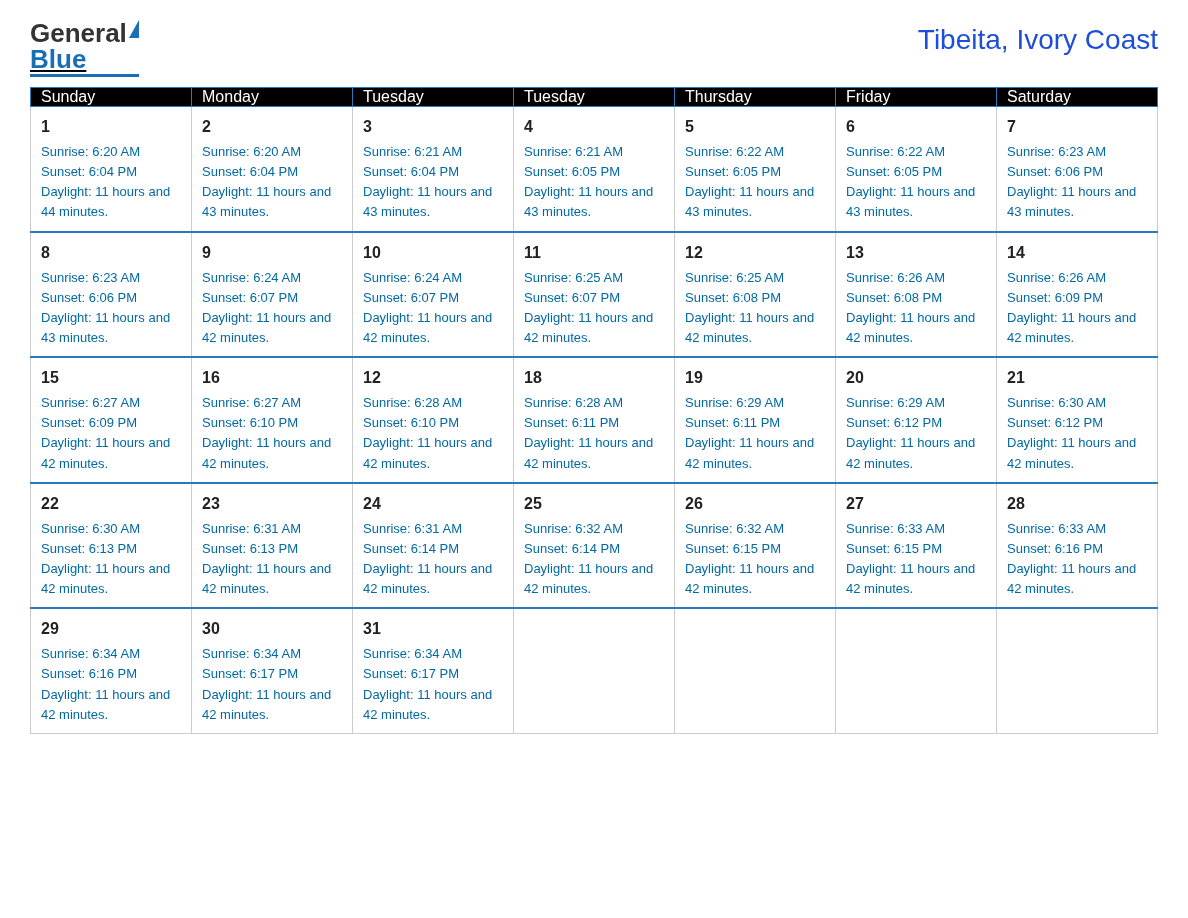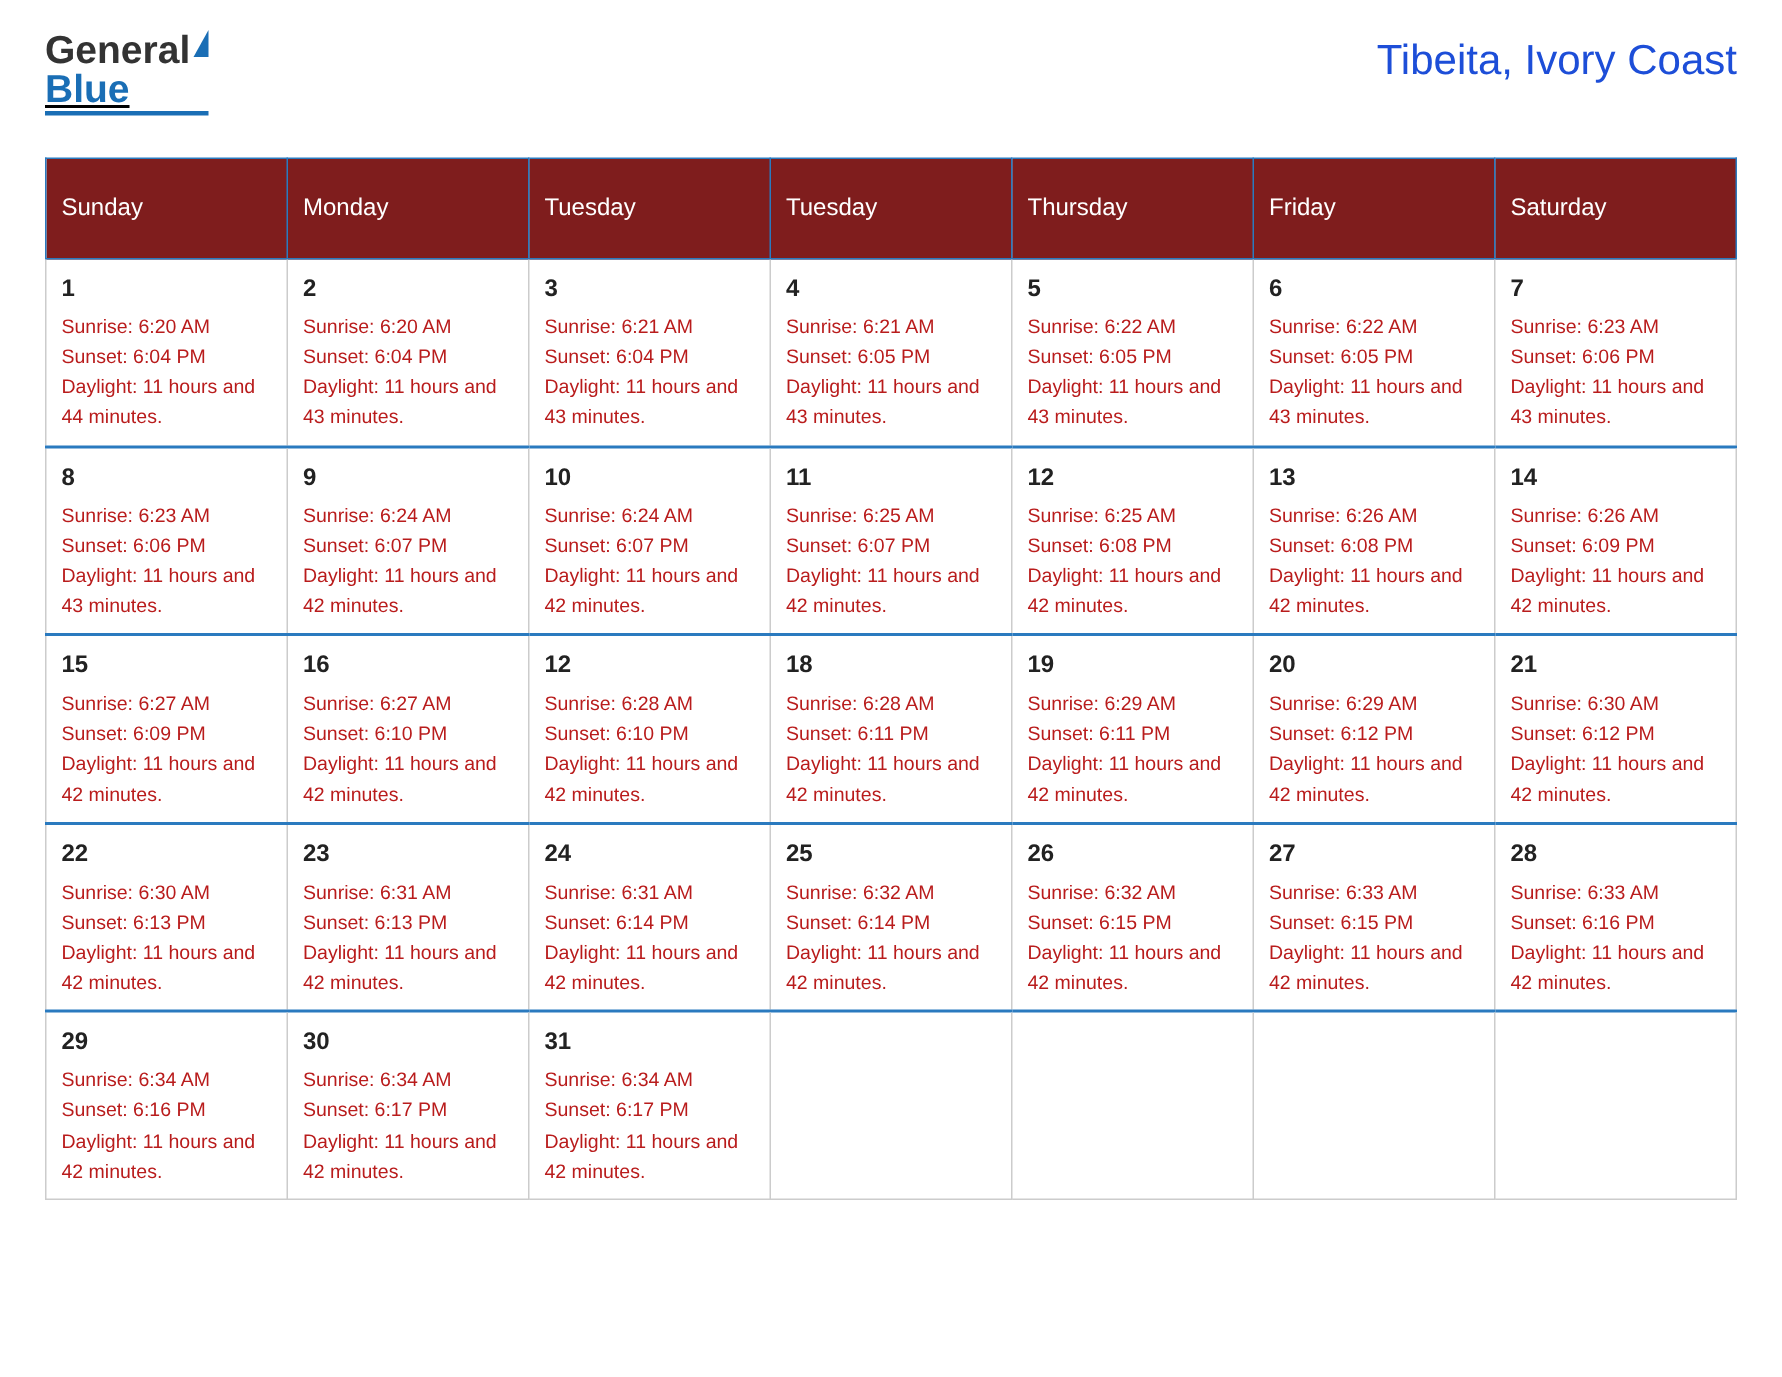--- a/index.html
+++ b/index.html
@@ -7,21 +7,21 @@
       font-family: Arial, sans-serif;
       background: #fff;
       padding: 20px 30px;
       width: 1188px;
       min-height: 918px;
     }
     .header-area {
       display: flex;
       justify-content: space-between;
       align-items: flex-start;
-      margin-bottom: 28px;
+      margin-bottom: 10px;
     }
     .logo {
       display: flex;
       flex-direction: column;
       align-items: flex-start;
     }
     .logo-text-general {
       font-size: 26px;
       font-weight: bold;
       color: #333;
@@ -63,25 +63,25 @@
       font-size: 28px;
       color: #1d4ed8;
       margin-top: 4px;
     }
     .calendar-table {
       width: 100%;
       border-collapse: collapse;
       border: 1px solid #aaa;
     }
     .calendar-table th {
-      background: #7f1d1d;
+      background: #000000;
       color: #fff;
       font-size: 16px;
       font-weight: normal;
-      padding: 24px 10px;
+      padding: 0 10px;
       text-align: left;
       border: 1px solid #2a7abf;
     }
     .calendar-table td {
       vertical-align: top;
       padding: 8px 10px;
       border: 1px solid #ccc;
       width: 14.28%;
       font-size: 13px;
       color: #333;
@@ -90,21 +90,21 @@
     }
     .day-number {
       font-size: 16px;
       font-weight: bold;
       color: #222;
       display: block;
       margin-bottom: 3px;
     }
     .day-info {
       font-size: 13px;
-      color: #b91c1c;
+      color: #0369a1;
       line-height: 1.55;
     }
     .empty-cell {
       background: #fff;
     }
     .row-border-top td {
       border-top: 2px solid #2a7abf;
     }
   </style>
 </head>

